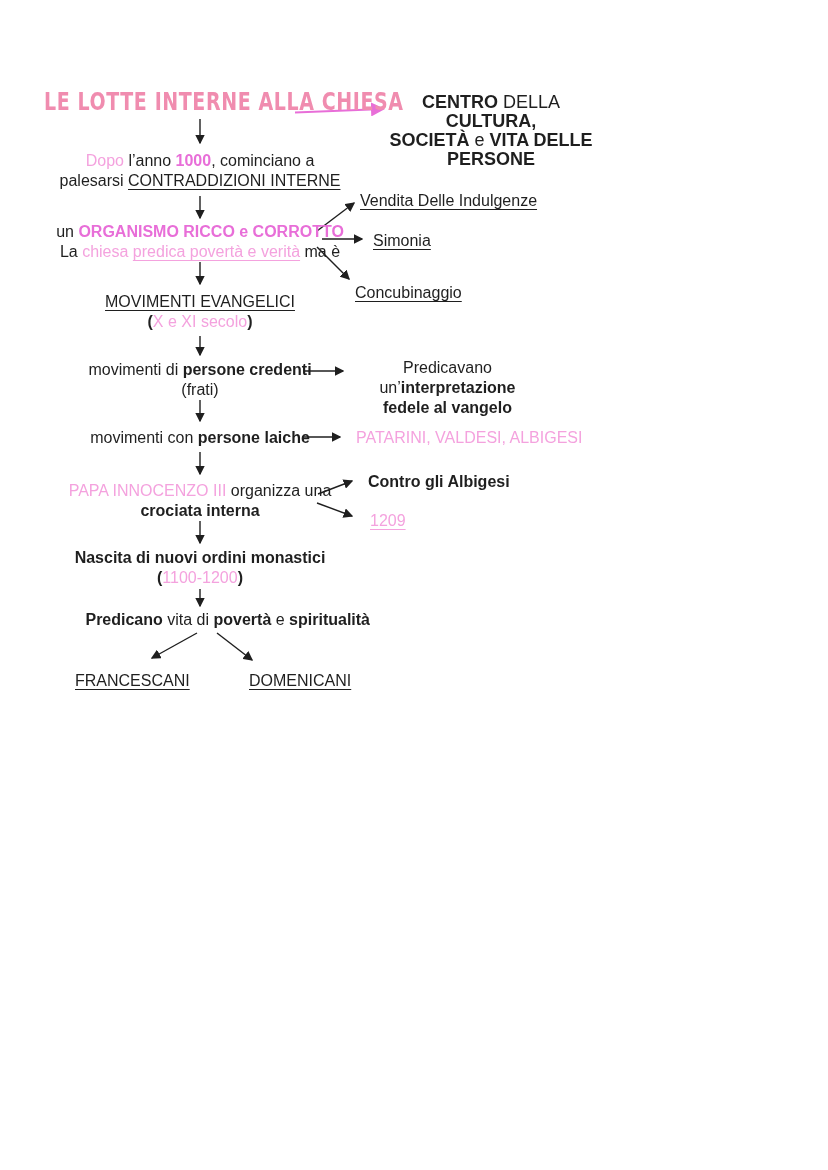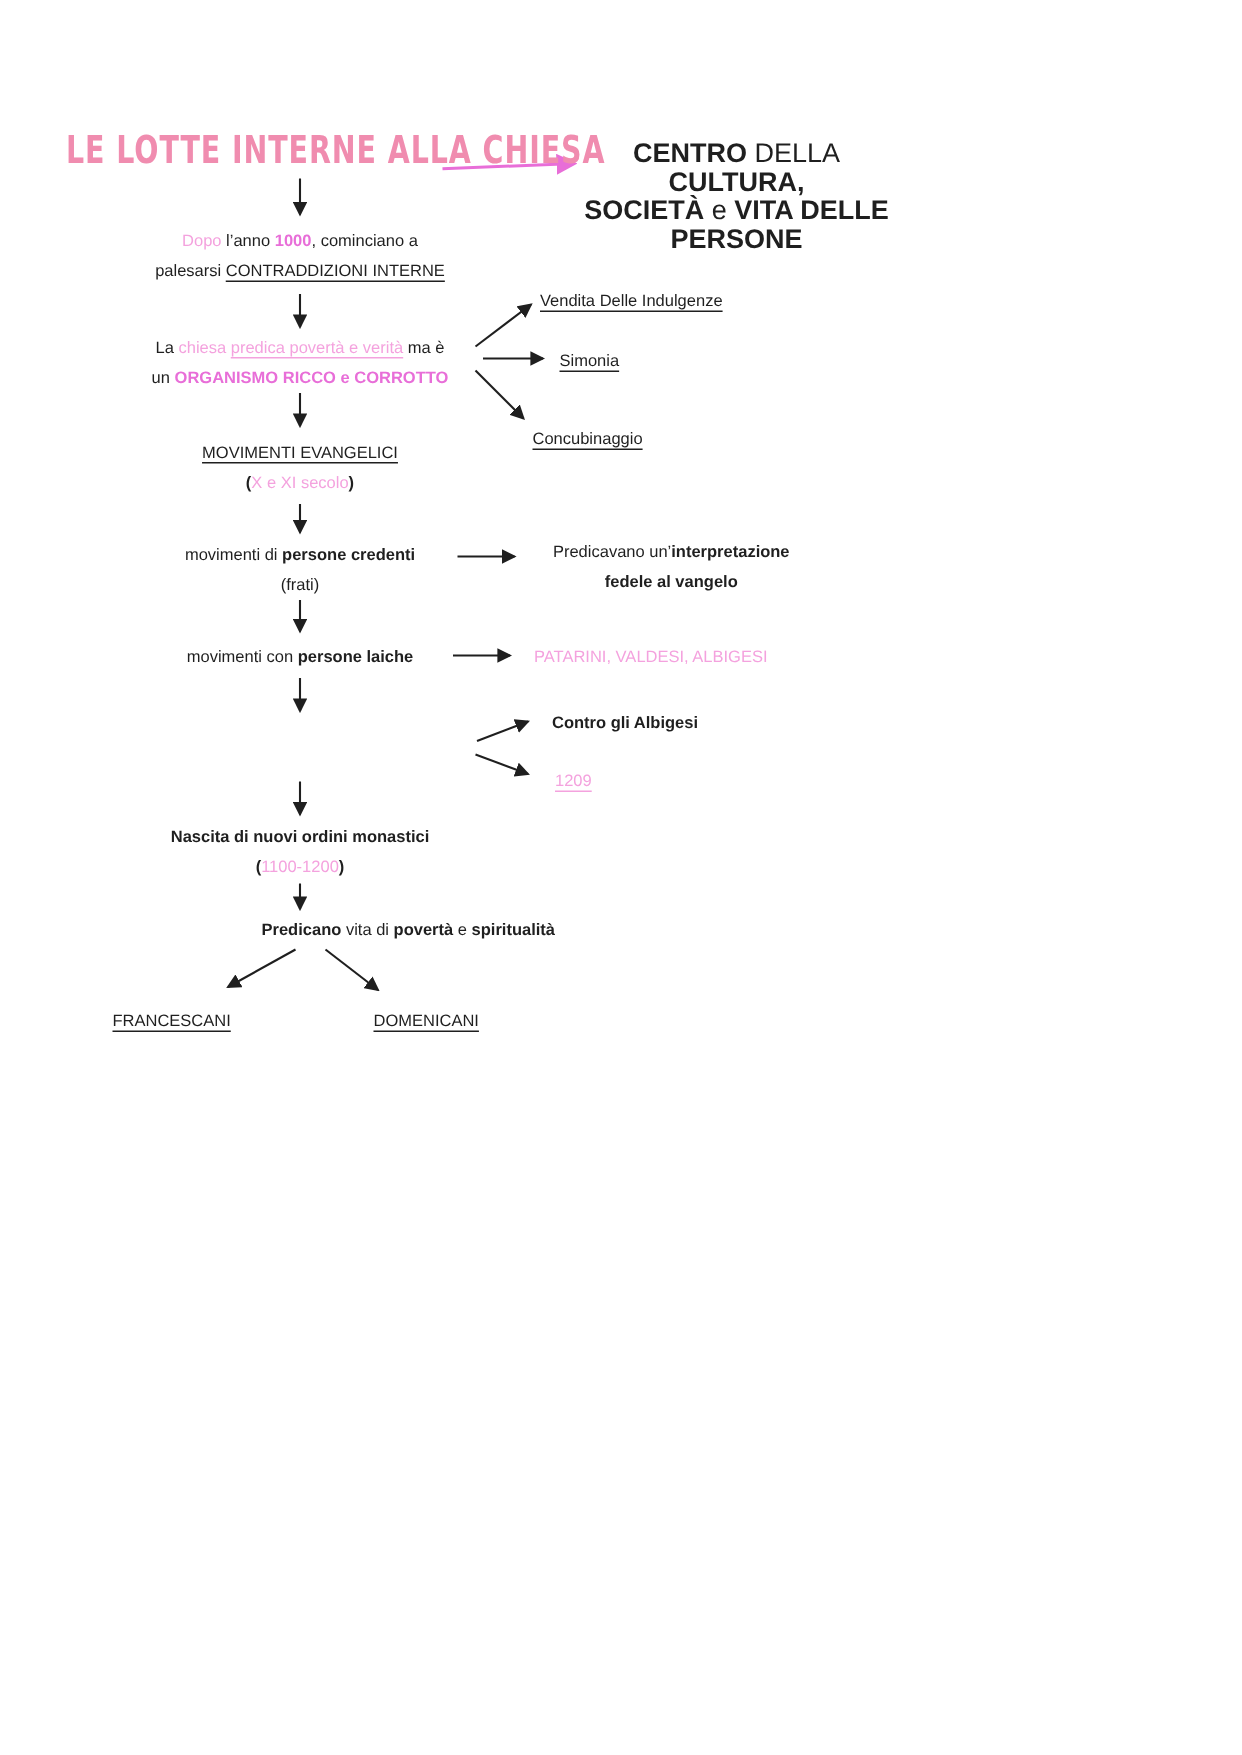--- a/index.html
+++ b/index.html
@@ -14,21 +14,21 @@
     position:relative;
     width:655px;height:1170px;
     background:#ffffff;
     overflow:hidden;
     font-family:"Liberation Sans","DejaVu Sans",sans-serif;
     color:var(--ink);
   }
   .arrows{position:absolute;left:0;top:0;}
   .node{
     position:absolute;
-    font-size:11px;
+    font-size:16px;
     line-height:20px;
     color:var(--ink);
     white-space:nowrap;
   }
   .center{text-align:center;white-space:normal;}
   .b{font-weight:bold;}
   .u{text-decoration:underline;text-underline-offset:3px;text-decoration-thickness:1px;}
   .pink{color:var(--light-pink);}
   .magenta{color:var(--magenta);font-weight:bold;}
   .title{
@@ -97,24 +97,24 @@
     <div>
       <span class="pink">Dopo</span><span> l’anno </span><span class="magenta">1000</span><span>, cominciano a</span>
     </div>
     <div>
       <span>palesarsi </span><span class="u">CONTRADDIZIONI INTERNE</span>
     </div>
   </div>
 
   <div class="node center" style="left:30px;top:222px;width:340px;">
     <div>
-      <span>La </span><span class="pink">chiesa </span><span class="pink u">predica povertà e verità</span><span> ma è</span>
+      <span>un </span><span class="magenta">ORGANISMO RICCO e CORROTTO</span>
     </div>
     <div>
-      <span>un </span><span class="magenta">ORGANISMO RICCO e CORROTTO</span>
+      <span>La </span><span class="pink">chiesa </span><span class="pink u">predica povertà e verità</span><span> ma è</span>
     </div>
   </div>
 
   <div class="node u" style="left:360px;top:191px;">Vendita Delle Indulgenze</div>
   <div class="node u" style="left:373px;top:231px;">Simonia</div>
   <div class="node u" style="left:355px;top:283px;">Concubinaggio</div>
 
   <div class="node center" style="left:30px;top:292px;width:340px;">
     <div><span class="u">MOVIMENTI EVANGELICI</span></div>
     <div>
@@ -135,20 +135,26 @@
     </div>
     <div class="b">fedele al vangelo</div>
   </div>
 
   <div class="node center" style="left:30px;top:428px;width:340px;">
     <span>movimenti con </span><span class="b">persone laiche</span>
   </div>
 
   <div class="node pink" style="left:356px;top:428px;">PATARINI, VALDESI, ALBIGESI</div>
 
+  <div class="node center" style="left:30px;top:481px;width:340px;">
+    <div>
+      <span class="pink">PAPA INNOCENZO III</span><span> organizza una</span>
+    </div>
+    <div class="b">crociata interna</div>
+  </div>
 
   <div class="node b" style="left:368px;top:472px;">Contro gli Albigesi</div>
 
   <div class="node pink u" style="left:370px;top:511px;">1209</div>
 
   <div class="node center" style="left:30px;top:548px;width:340px;">
     <div class="b">Nascita di nuovi ordini monastici</div>
     <div>
       <span class="b">(</span><span class="pink">1100-1200</span><span class="b">)</span>
     </div>

